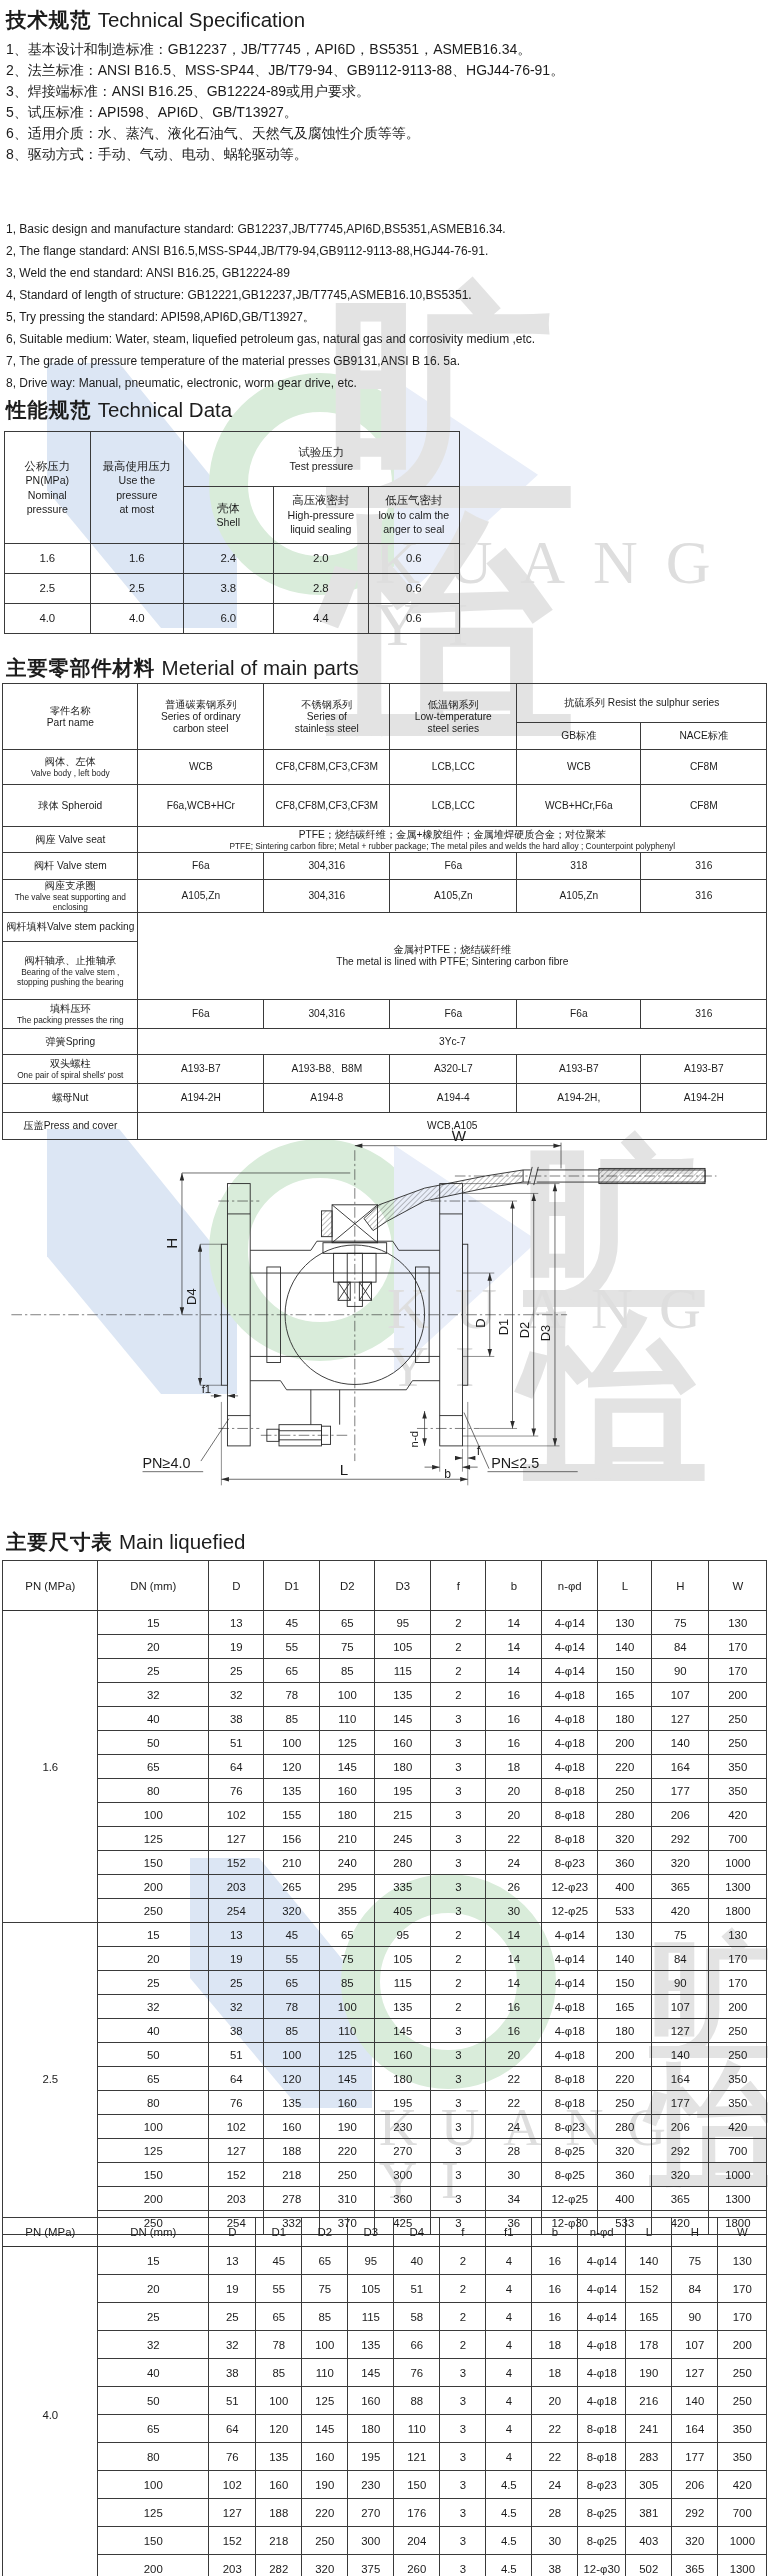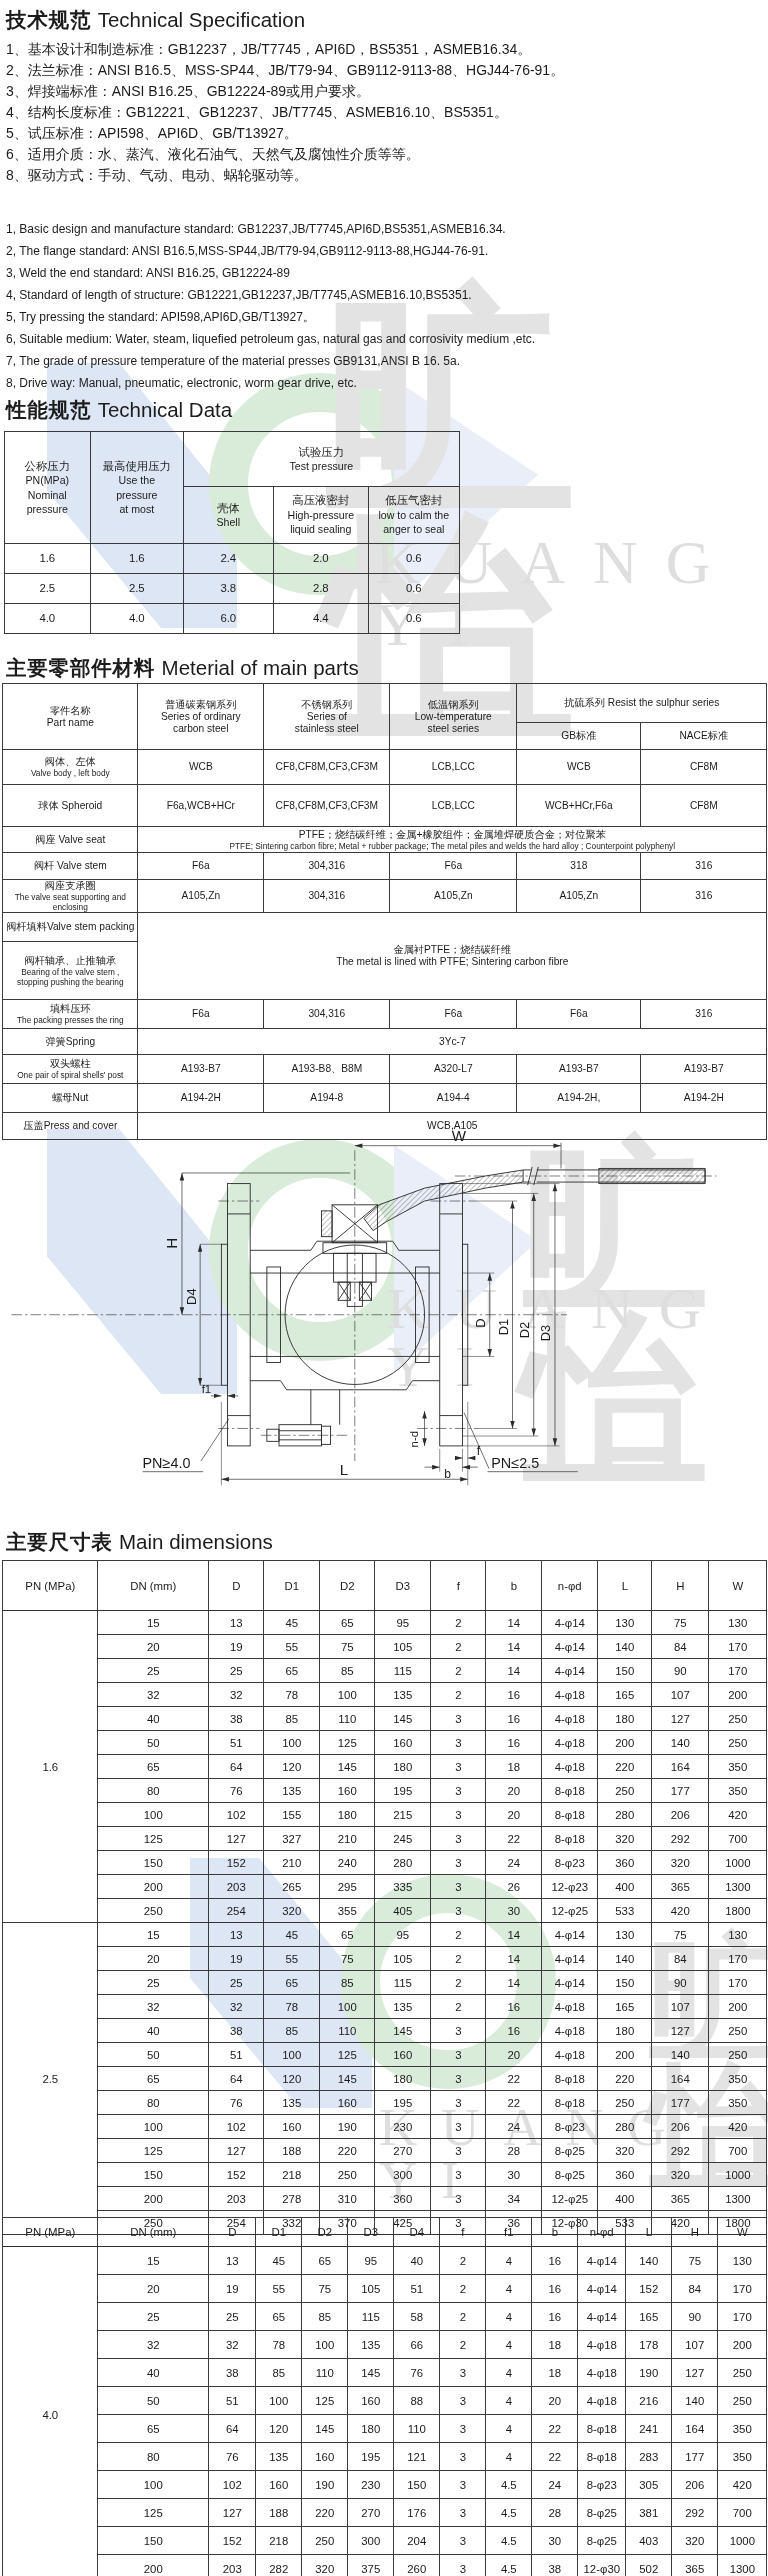--- a/index.html
+++ b/index.html
@@ -70,21 +70,20 @@
 
   <div class="abs sec-title" style="left:6px;top:6px;">
     <span>技术规范</span>
     <span class="en">Technical Specification</span>
   </div>
 
   <div class="abs spec-zh" style="left:6px;top:39px;">
     <div>1、基本设计和制造标准：GB12237，JB/T7745，API6D，BS5351，ASMEB16.34。</div>
     <div>2、法兰标准：ANSI B16.5、MSS-SP44、JB/T79-94、GB9112-9113-88、HGJ44-76-91。</div>
     <div>3、焊接端标准：ANSI B16.25、GB12224-89或用户要求。</div>
-    <div>4、结构长度标准：GB12221、GB12237、JB/T7745、ASMEB16.10、BS5351。</div>
     <div>5、试压标准：API598、API6D、GB/T13927。</div>
     <div>6、适用介质：水、蒸汽、液化石油气、天然气及腐蚀性介质等等。</div>
     <div>8、驱动方式：手动、气动、电动、蜗轮驱动等。</div>
   </div>
 
   <div class="abs spec-en" style="left:6px;top:218px;">
     <div>1, Basic design and manufacture standard: GB12237,JB/T7745,API6D,BS5351,ASMEB16.34.</div>
     <div>2, The flange standard: ANSI B16.5,MSS-SP44,JB/T79-94,GB9112-9113-88,HGJ44-76-91.</div>
     <div>3, Weld the end standard: ANSI B16.25, GB12224-89</div>
     <div>4, Standard of length of structure: GB12221,GB12237,JB/T7745,ASMEB16.10,BS5351.</div>
@@ -437,21 +436,21 @@
       <text x="670" y="272" font-size="17" transform="rotate(-90 670 272)">D1</text>
       <text x="698" y="276" font-size="17" transform="rotate(-90 698 276)">D2</text>
       <text x="726" y="280" font-size="17" transform="rotate(-90 726 280)">D3</text>
       <text x="188" y="447" font-size="19">PN≥4.0</text>
       <text x="648" y="447" font-size="19">PN≤2.5</text>
     </g>
   </svg>
 
   <div class="abs sec-title" style="left:6px;top:1528px;">
     <span>主要尺寸表</span>
-    <span class="en">Main dimensions</span>
+    <span class="en">Main liquefied</span>
   </div>
 
   <table class="abs dim-table" id="dim-table-1" style="left:2.3px;top:1560px;">
       <colgroup>
         <col style="width: 95px;">
         <col style="width: 111px;">
         <col style="width: 55px;">
         <col style="width: 56px;">
         <col style="width: 55px;">
         <col style="width: 56px;">
@@ -593,21 +592,21 @@
           <td>3</td>
           <td>20</td>
           <td>8-φ18</td>
           <td>280</td>
           <td>206</td>
           <td>420</td>
         </tr>
         <tr>
           <td>125</td>
           <td>127</td>
-          <td>327</td>
+          <td>156</td>
           <td>210</td>
           <td>245</td>
           <td>3</td>
           <td>22</td>
           <td>8-φ18</td>
           <td>320</td>
           <td>292</td>
           <td>700</td>
         </tr>
         <tr>

